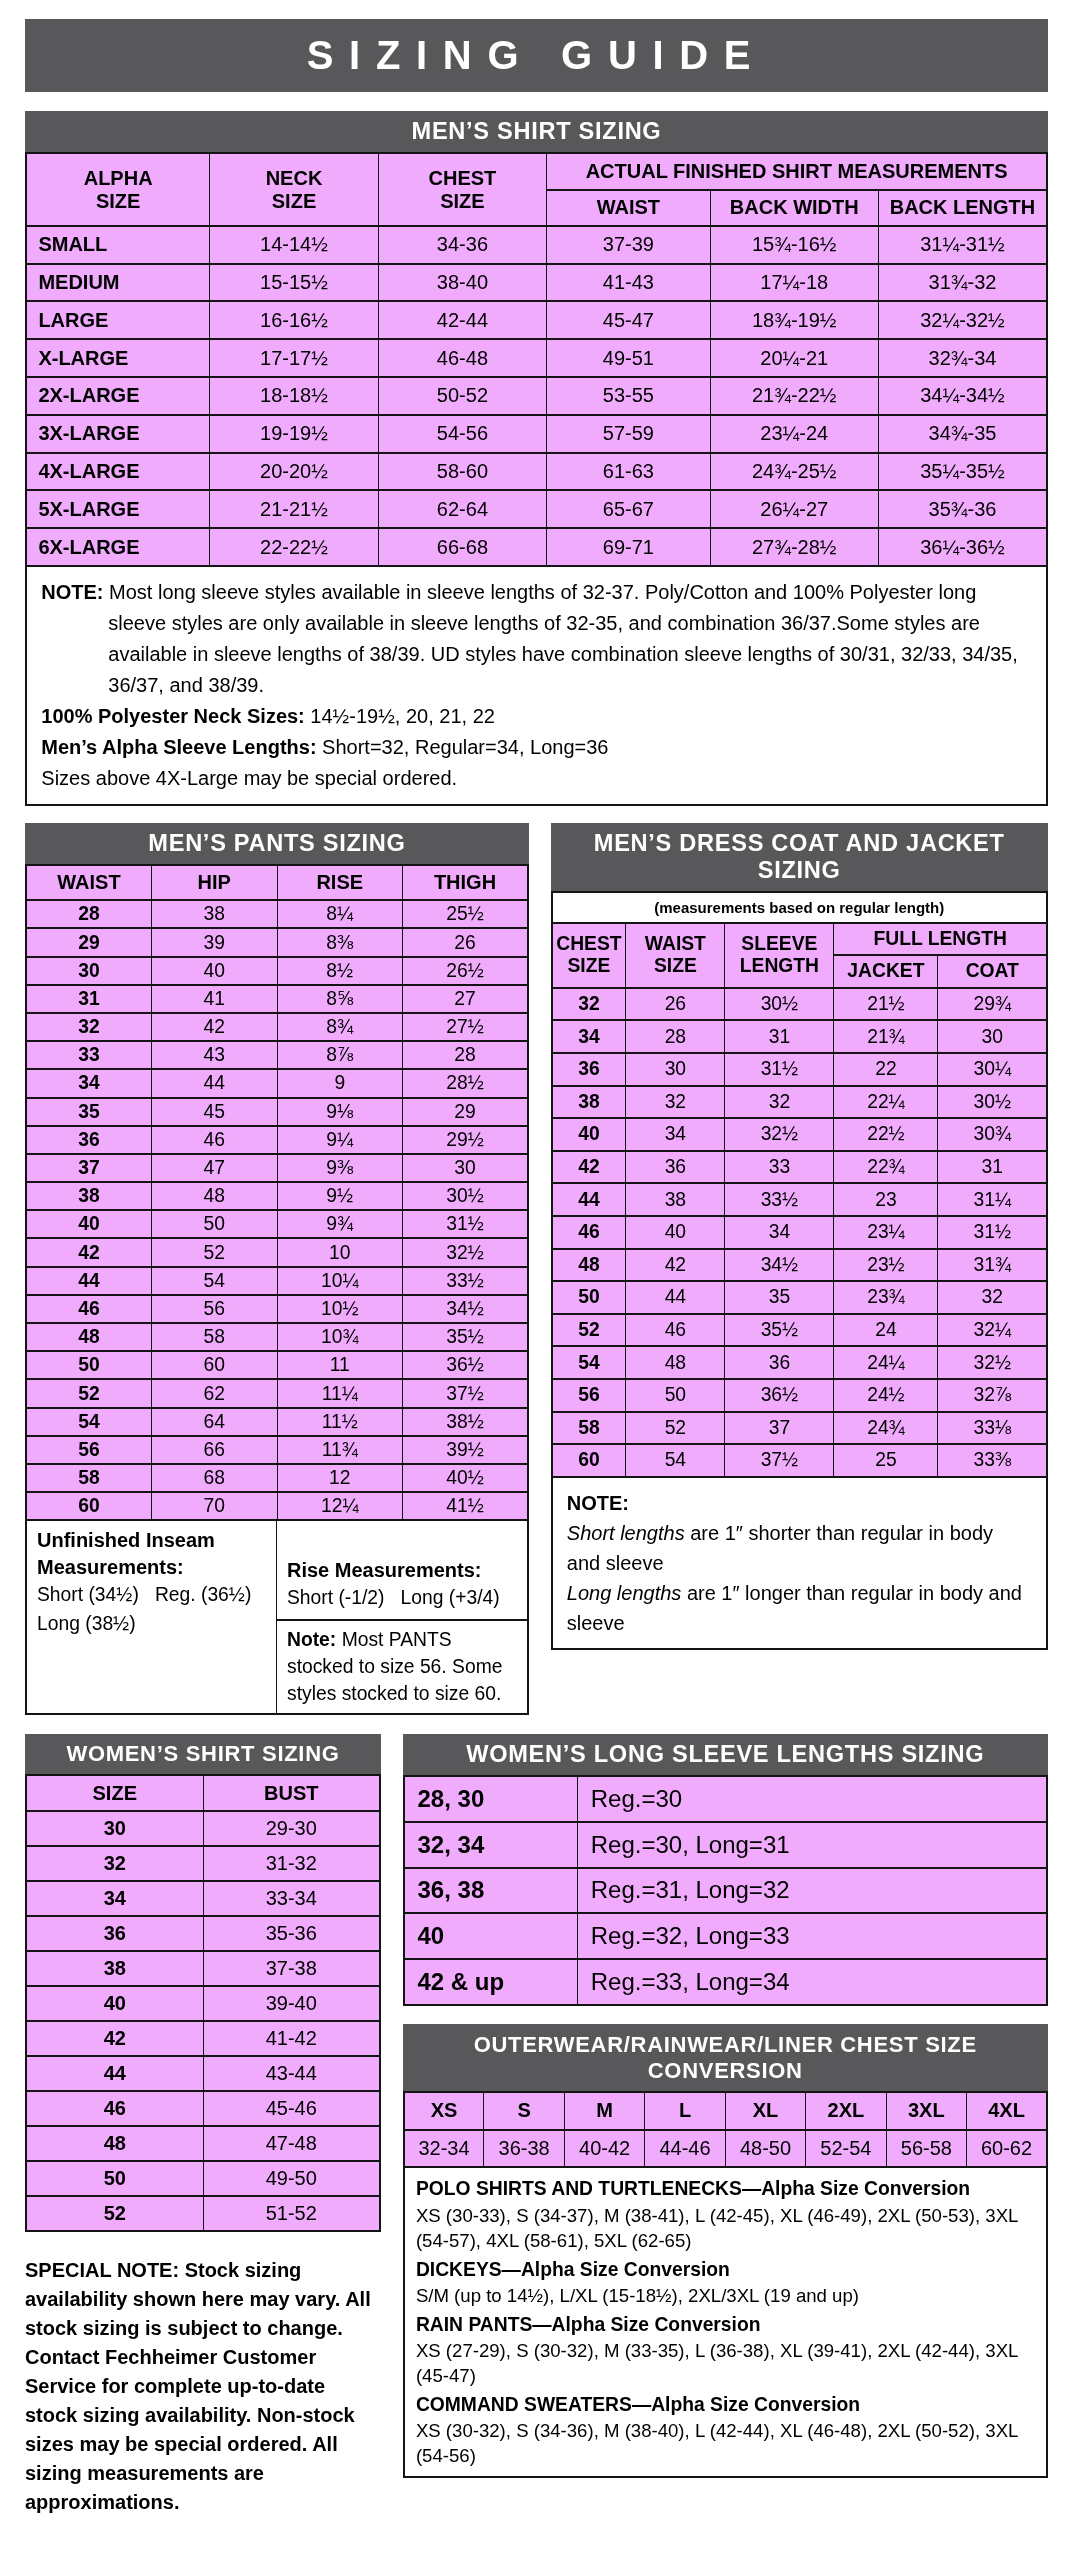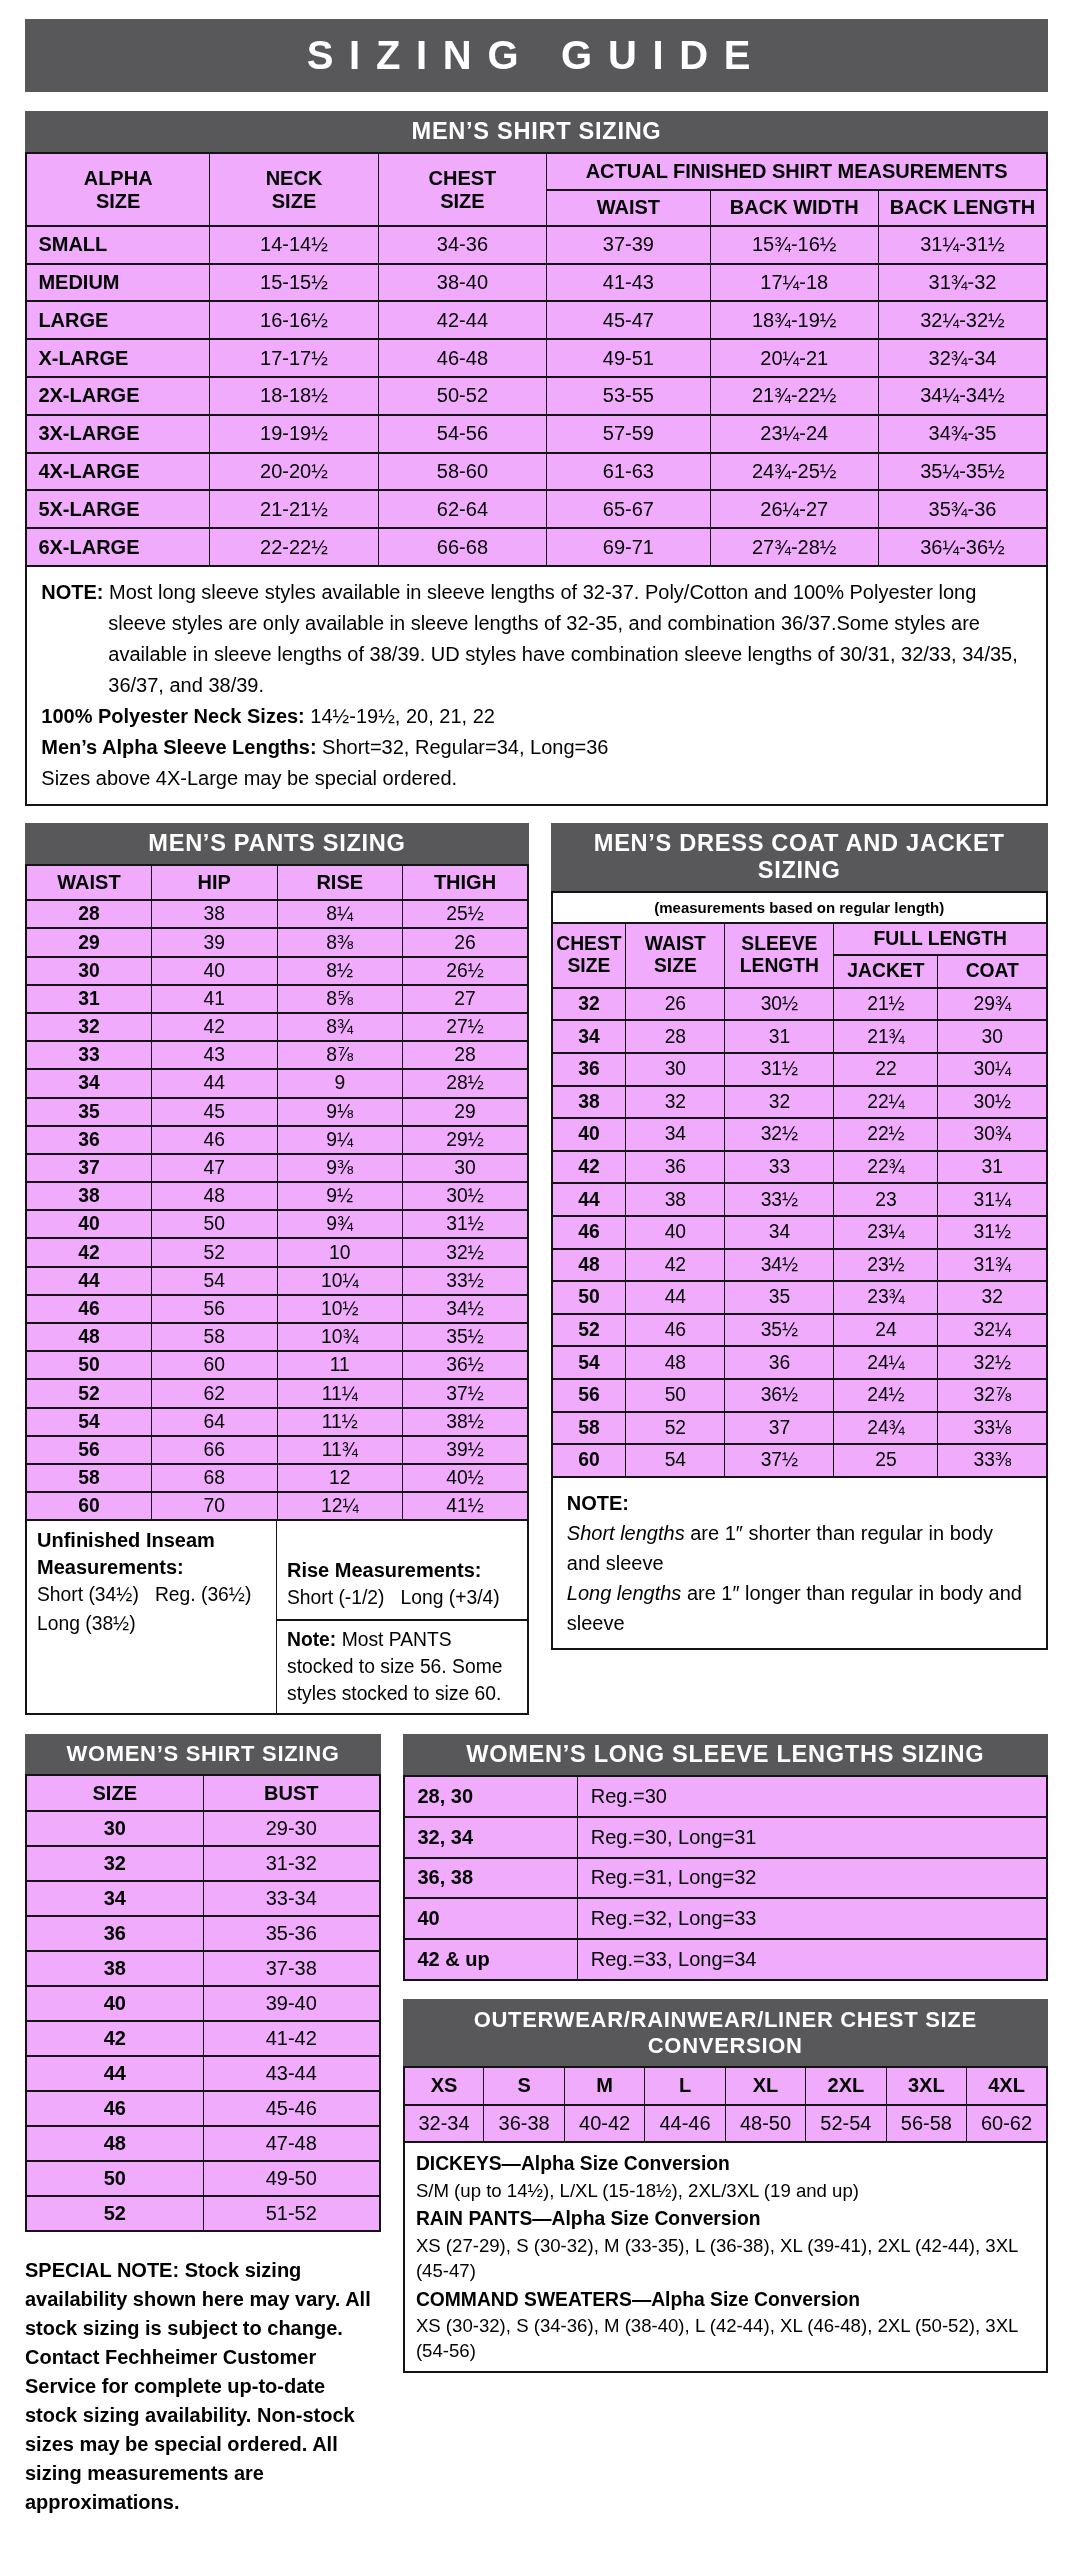--- a/index.html
+++ b/index.html
@@ -42,21 +42,21 @@
   .t-coat tbody td:first-child { font-weight:bold; }
   .t-coat col.c1 { width:15%; } .t-coat col.c2 { width:20%; } .t-coat col.c3 { width:22%; }
   .t-coat col.c4 { width:21%; } .t-coat col.c5 { width:22%; }
 
   
   .t-wshirt th { font-size:20px; padding:5.7px 1.4px; }
   .t-wshirt td { font-size:20px; padding:5px 1.4px; }
   .t-wshirt tbody td:first-child { font-weight:bold; }
 
   
-  .t-sleeve td { font-size:20px; padding:7.9px 13px; text-align:left; }
+  .t-sleeve td { font-size:24px; padding:7.9px 13px; text-align:left; }
   .t-sleeve td:first-child { width:27%; font-weight:bold; }
 
   
   .t-outer th { font-size:20px; padding:6.4px 1.4px; }
   .t-outer td { font-size:20px; padding:6.4px 1.4px; }
 
   .subtitle {
     border:2.1px solid #141414; border-bottom:0; background:#fff;
     font-weight:bold; text-align:center; font-size:15px; padding:5.7px 0;
   }
@@ -625,20 +625,24 @@
             <td>44-46</td>
             <td>48-50</td>
             <td>52-54</td>
             <td>56-58</td>
             <td>60-62</td>
           </tr>
         </tbody>
       </table>
       <div class="conv">
         <div>
+          <div class="conv-head">POLO SHIRTS AND TURTLENECKS—Alpha Size Conversion</div>
+          <div class="conv-text">XS (30-33), S (34-37), M (38-41), L (42-45), XL (46-49), 2XL (50-53), 3XL (54-57), 4XL (58-61), 5XL (62-65)</div>
+        </div>
+        <div>
           <div class="conv-head">DICKEYS—Alpha Size Conversion</div>
           <div class="conv-text">S/M (up to 14½), L/XL (15-18½), 2XL/3XL (19 and up)</div>
         </div>
         <div>
           <div class="conv-head">RAIN PANTS—Alpha Size Conversion</div>
           <div class="conv-text">XS (27-29), S (30-32), M (33-35), L (36-38), XL (39-41), 2XL (42-44), 3XL (45-47)</div>
         </div>
         <div>
           <div class="conv-head">COMMAND SWEATERS—Alpha Size Conversion</div>
           <div class="conv-text" style="margin-bottom:0;">XS (30-32), S (34-36), M (38-40), L (42-44), XL (46-48), 2XL (50-52), 3XL (54-56)</div>

